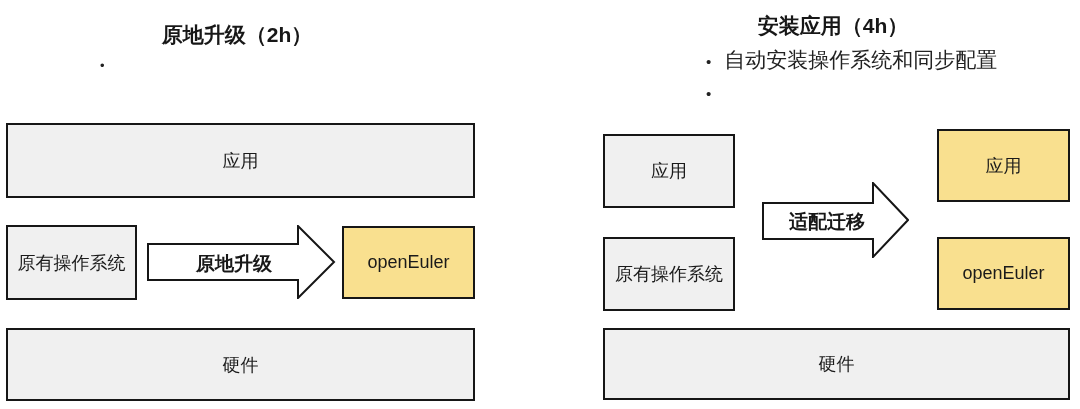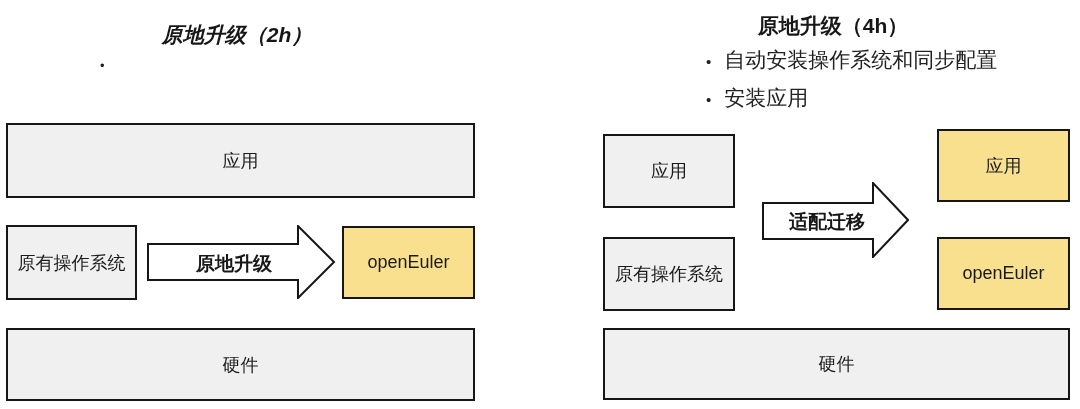--- a/index.html
+++ b/index.html
@@ -52,21 +52,21 @@
     font-size:19px;
     font-weight:bold;
     fill:#171717;
   }
 </style>
 </head>
 <body>
 
 <div id="canvas">
 
-  <div class="panel-title" style="left:37px; top:23px; width:400px;font-style:italic;">原地升级（2h）</div>
+  <div class="panel-title" style="left:37px; top:23px; width:400px;">原地升级（2h）</div>
 
   <div class="bullet-row abs" style="left:100px; top:58px; font-size:18px;">
     <span class="bullet-dot" style="margin-right:26px;">•</span>
   </div>
 
   <div class="box box-gray" style="left:6px; top:123px; width:469px; height:75px;">
     <span>应用</span>
   </div>
 
   <div class="box box-gray" style="left:6px; top:225px; width:131px; height:75px;">
@@ -79,30 +79,29 @@
   </svg>
 
   <div class="box box-yellow" style="left:342px; top:226px; width:133px; height:73px;">
     <span>openEuler</span>
   </div>
 
   <div class="box box-gray" style="left:6px; top:328px; width:469px; height:73px;">
     <span>硬件</span>
   </div>
 
-  <div class="panel-title" style="left:633px; top:14px; width:400px;">原地升级（4h）</div>
+  <div class="panel-title" style="left:633px; top:14px; width:400px;">安装应用（4h）</div>
 
   <div class="abs" style="left:706px; top:46px; font-size:21px;">
     <div class="bullet-row" style="margin-bottom:10px;">
       <span class="bullet-dot" style="margin-right:13px;">•</span>
       <span>自动安装操作系统和同步配置</span>
     </div>
     <div class="bullet-row">
       <span class="bullet-dot" style="margin-right:13px;">•</span>
-      <span>安装应用</span>
     </div>
   </div>
 
   <div class="box box-gray" style="left:603px; top:134px; width:132px; height:74px;">
     <span>应用</span>
   </div>
 
   <div class="box box-gray" style="left:603px; top:237px; width:132px; height:74px;">
     <span>原有操作系统</span>
   </div>

